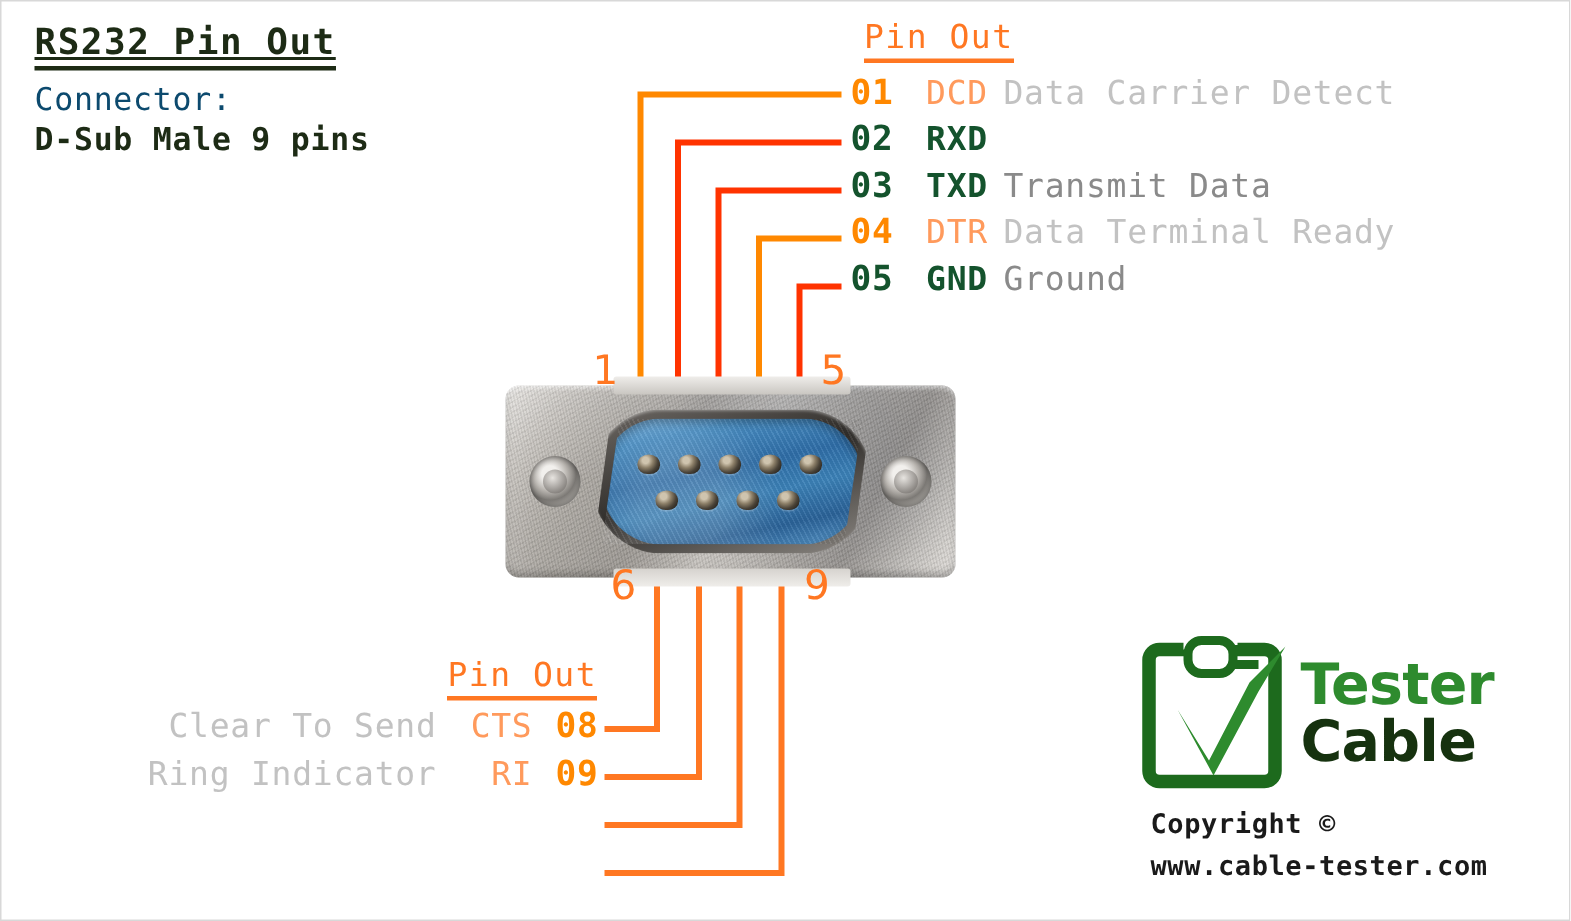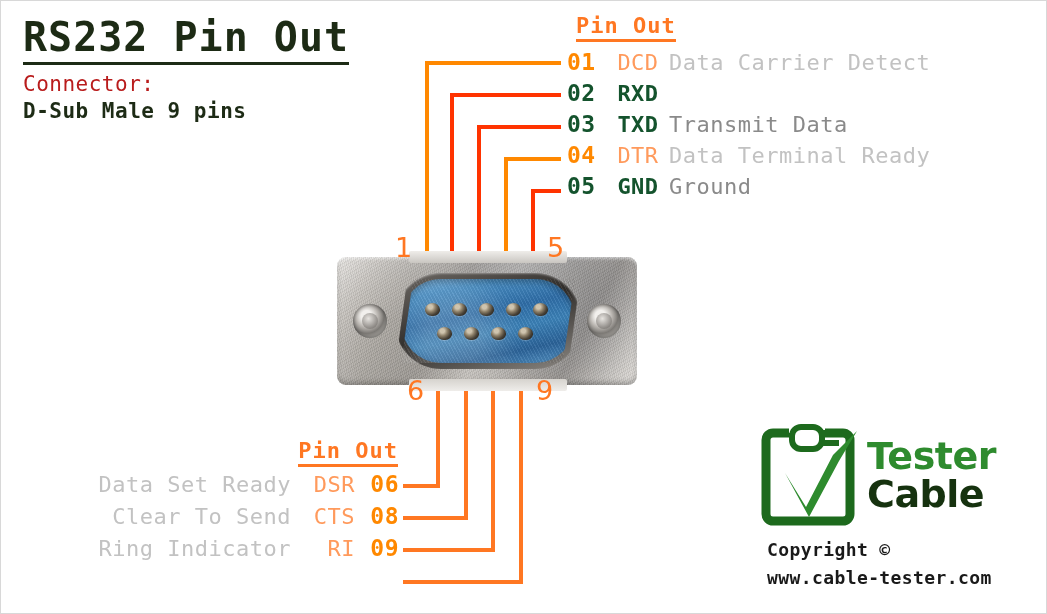--- a/index.html
+++ b/index.html
@@ -19,51 +19,52 @@
   }
 
   
   #title-block {
     position: absolute;
     left: 22px;
     top: 14px;
     width: 420px;
   }
   #doc-title {
-    font-size: 40px;
+    font-size: 24px;
     font-weight: bold;
     color: #1d2b15;
     letter-spacing: 1px;
     border-bottom: 3px solid #1d2b15;
     display: inline-block;
     padding-bottom: 2px;
     line-height: 1.12;
     white-space: nowrap;
+    text-decoration: underline;
   }
   #connector-label {
     font-size: 21px;
-    color: #b91c1c;
+    color: #0c4a6e;
     margin-top: 7px;
     letter-spacing: 0.5px;
     white-space: nowrap;
   }
   #connector-value {
     font-size: 21px;
     font-weight: bold;
     color: #1d2b15;
     margin-top: 3px;
     letter-spacing: 0.5px;
     white-space: nowrap;
   }
 
   
   .pinout-header {
     position: absolute;
     font-size: 22px;
-    font-weight: bold;
+    font-weight: normal;
     color: #ff7722;
     letter-spacing: 1px;
     border-bottom: 3px solid #ff7722;
     padding-bottom: 1px;
     white-space: nowrap;
     text-align: center;
   }
   #pinout-header-top { left: 575px; top: 12px; }
   #pinout-header-bottom { right: 648px; top: 437px; }
 
@@ -367,25 +368,20 @@
     <div class="pin-row-top">
       <span class="pin-num c-red">05</span>
       <span class="pin-sig c-red strong">GND</span>
       <span class="pin-desc d-dark">Ground</span>
     </div>
   </div>
 
   <div class="pinout-header" id="pinout-header-bottom">Pin Out</div>
   <div id="pin-table-bottom">
     <div class="pin-row-bot">
-      <span class="pin-desc d-lite">Data Set Ready</span>
-      <span class="pin-sig c-lorg">DSR</span>
-      <span class="pin-num c-org">06</span>
-    </div>
-    <div class="pin-row-bot">
       <span class="pin-desc d-lite">Clear To Send</span>
       <span class="pin-sig c-lorg">CTS</span>
       <span class="pin-num c-org">08</span>
     </div>
     <div class="pin-row-bot">
       <span class="pin-desc d-lite">Ring Indicator</span>
       <span class="pin-sig c-lorg">RI</span>
       <span class="pin-num c-org">09</span>
     </div>
   </div>

